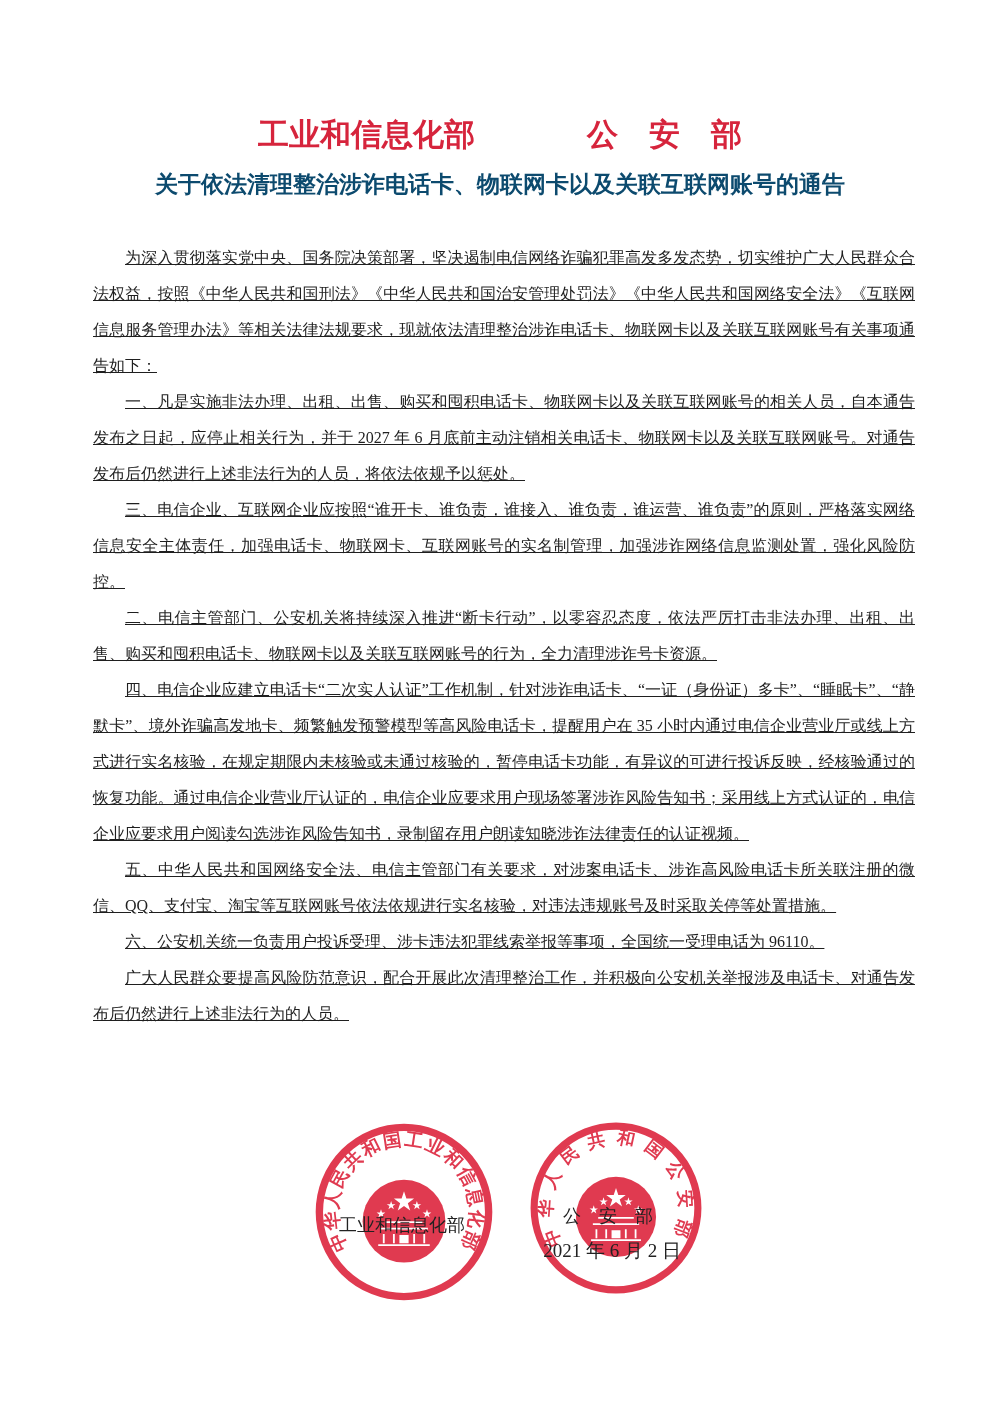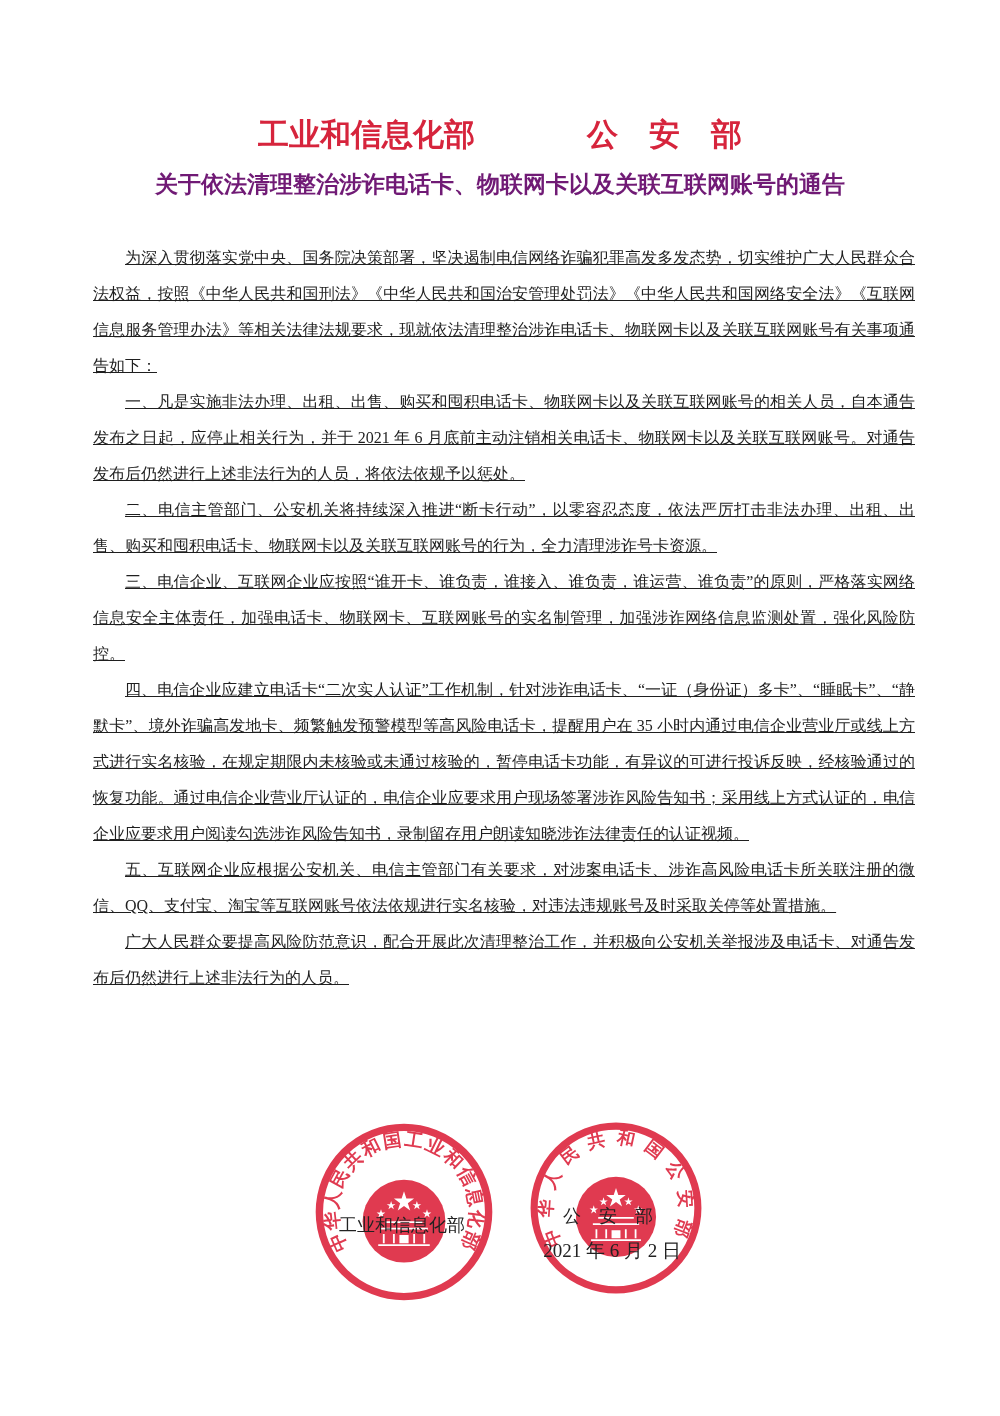--- a/index.html
+++ b/index.html
@@ -26,21 +26,21 @@
     line-height:36px;
     white-space:nowrap;
   }
   
   .notice-title {
     margin-top:17px;
     text-align:center;
     font-weight:bold;
     font-size:23px;
     line-height:30px;
-    color:#701a75;
+    color:#0c4a6e;
   }
   
   .notice-body {
     margin:40px 85px 0 93px;
     font-size:16px;
     line-height:36px;
     text-align:justify;
     text-decoration:underline;
   }
   .notice-body p {
@@ -70,25 +70,26 @@
 
   <div class="ministry-header">
     <span>工业和信息化部</span>
     <span>公　安　部</span>
   </div>
 
   <div class="notice-title">关于依法清理整治涉诈电话卡、物联网卡以及关联互联网账号的通告</div>
 
   <div class="notice-body">
     <p>为深入贯彻落实党中央、国务院决策部署，坚决遏制电信网络诈骗犯罪高发多发态势，切实维护广大人民群众合法权益，按照《中华人民共和国刑法》《中华人民共和国治安管理处罚法》《中华人民共和国网络安全法》《互联网信息服务管理办法》等相关法律法规要求，现就依法清理整治涉诈电话卡、物联网卡以及关联互联网账号有关事项通告如下：</p>
-    <p>一、凡是实施非法办理、出租、出售、购买和囤积电话卡、物联网卡以及关联互联网账号的相关人员，自本通告发布之日起，应停止相关行为，并于 2021 年 6 月底前主动注销相关电话卡、物联网卡以及关联互联网账号。对通告发布后仍然进行上述非法行为的人员，将依法依规予以惩处。</p>
+    <p>一、凡是实施非法办理、出租、出售、购买和囤积电话卡、物联网卡以及关联互联网账号的相关人员，自本通告发布之日起，应停止相关行为，并于 2027 年 6 月底前主动注销相关电话卡、物联网卡以及关联互联网账号。对通告发布后仍然进行上述非法行为的人员，将依法依规予以惩处。</p>
+    <p>三、电信企业、互联网企业应按照“谁开卡、谁负责，谁接入、谁负责，谁运营、谁负责”的原则，严格落实网络信息安全主体责任，加强电话卡、物联网卡、互联网账号的实名制管理，加强涉诈网络信息监测处置，强化风险防控。</p>
     <p>二、电信主管部门、公安机关将持续深入推进“断卡行动”，以零容忍态度，依法严厉打击非法办理、出租、出售、购买和囤积电话卡、物联网卡以及关联互联网账号的行为，全力清理涉诈号卡资源。</p>
-    <p>三、电信企业、互联网企业应按照“谁开卡、谁负责，谁接入、谁负责，谁运营、谁负责”的原则，严格落实网络信息安全主体责任，加强电话卡、物联网卡、互联网账号的实名制管理，加强涉诈网络信息监测处置，强化风险防控。</p>
     <p>四、电信企业应建立电话卡“二次实人认证”工作机制，针对涉诈电话卡、“一证（身份证）多卡”、“睡眠卡”、“静默卡”、境外诈骗高发地卡、频繁触发预警模型等高风险电话卡，提醒用户在 35 小时内通过电信企业营业厅或线上方式进行实名核验，在规定期限内未核验或未通过核验的，暂停电话卡功能，有异议的可进行投诉反映，经核验通过的恢复功能。通过电信企业营业厅认证的，电信企业应要求用户现场签署涉诈风险告知书；采用线上方式认证的，电信企业应要求用户阅读勾选涉诈风险告知书，录制留存用户朗读知晓涉诈法律责任的认证视频。</p>
-    <p>五、互联网企业应根据公安机关、电信主管部门有关要求，对涉案电话卡、涉诈高风险电话卡所关联注册的微信、QQ、支付宝、淘宝等互联网账号依法依规进行实名核验，对违法违规账号及时采取关停等处置措施。</p>
+    <p>五、中华人民共和国网络安全法、电信主管部门有关要求，对涉案电话卡、涉诈高风险电话卡所关联注册的微信、QQ、支付宝、淘宝等互联网账号依法依规进行实名核验，对违法违规账号及时采取关停等处置措施。</p>
+    <p>六、公安机关统一负责用户投诉受理、涉卡违法犯罪线索举报等事项，全国统一受理电话为 96110。</p>
     <p>广大人民群众要提高风险防范意识，配合开展此次清理整治工作，并积极向公安机关举报涉及电话卡、对通告发布后仍然进行上述非法行为的人员。</p>
   </div>
 
   <svg class="seal seal-miit" viewBox="0 0 200 200" aria-hidden="true">
     <defs>
       <path id="arcL" d="M 41 141.3 A 72 72 0 1 1 159 141.3" fill="none"></path>
       <polygon id="star" points="0,-10 -2.25,-3.09 -9.51,-3.09 -3.63,1.18 -5.88,8.09 0,3.82 5.88,8.09 3.63,1.18 9.51,-3.09 2.25,-3.09" fill="#ffffff"></polygon>
     </defs>
     <circle cx="100" cy="100" r="92" fill="none" stroke="#e03a50" stroke-width="8"></circle>
     <text font-size="20" font-weight="bold" fill="#e03a50" letter-spacing="2">

